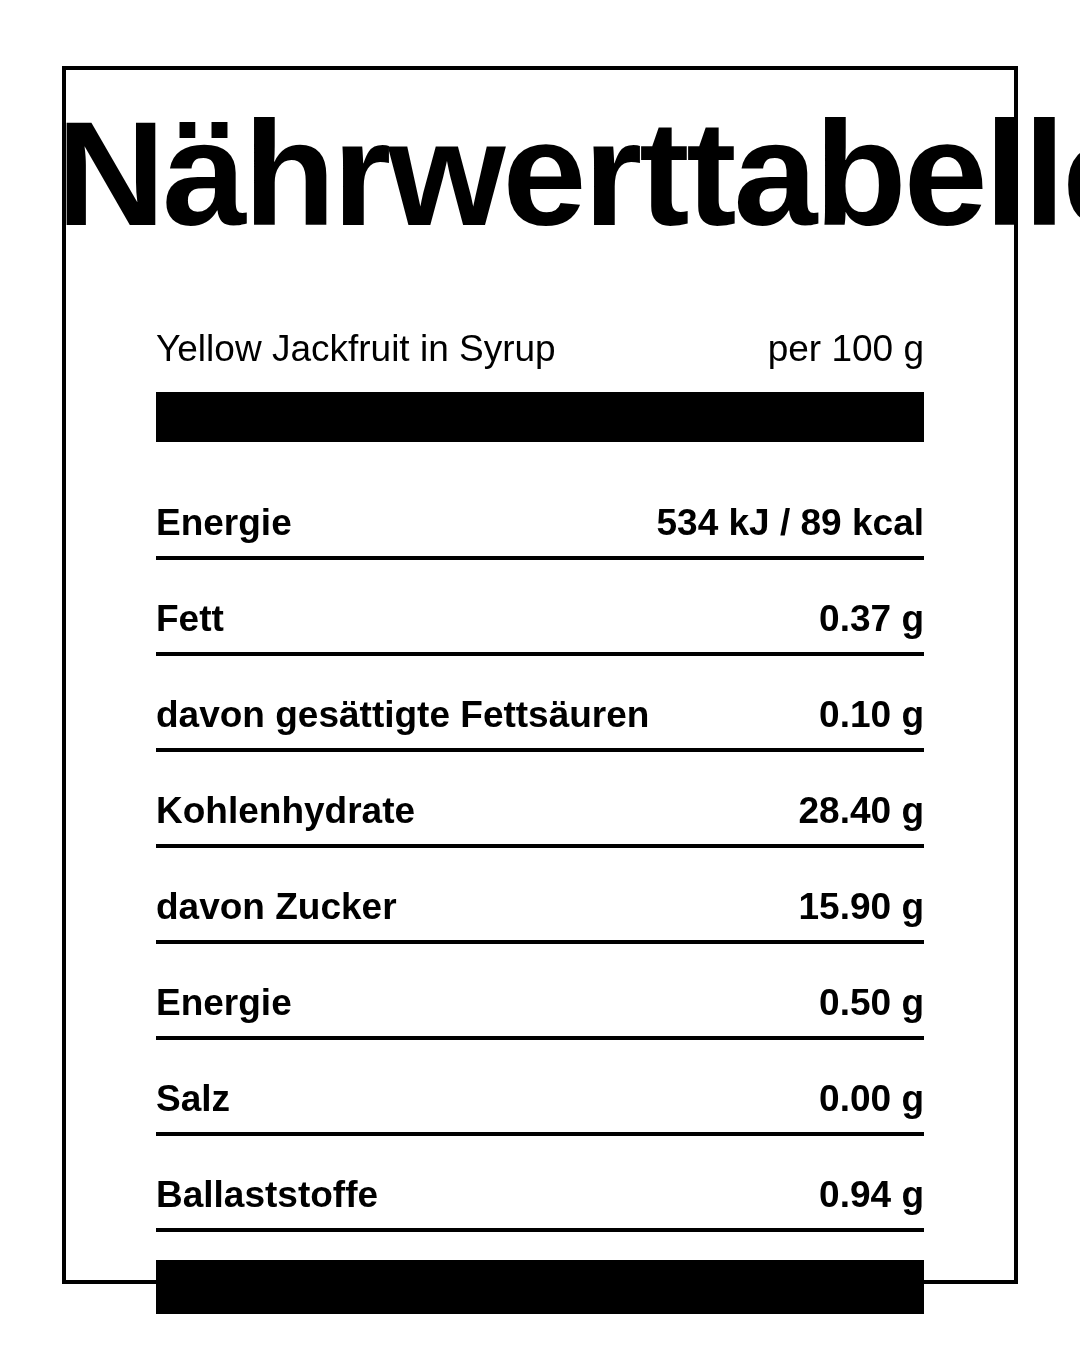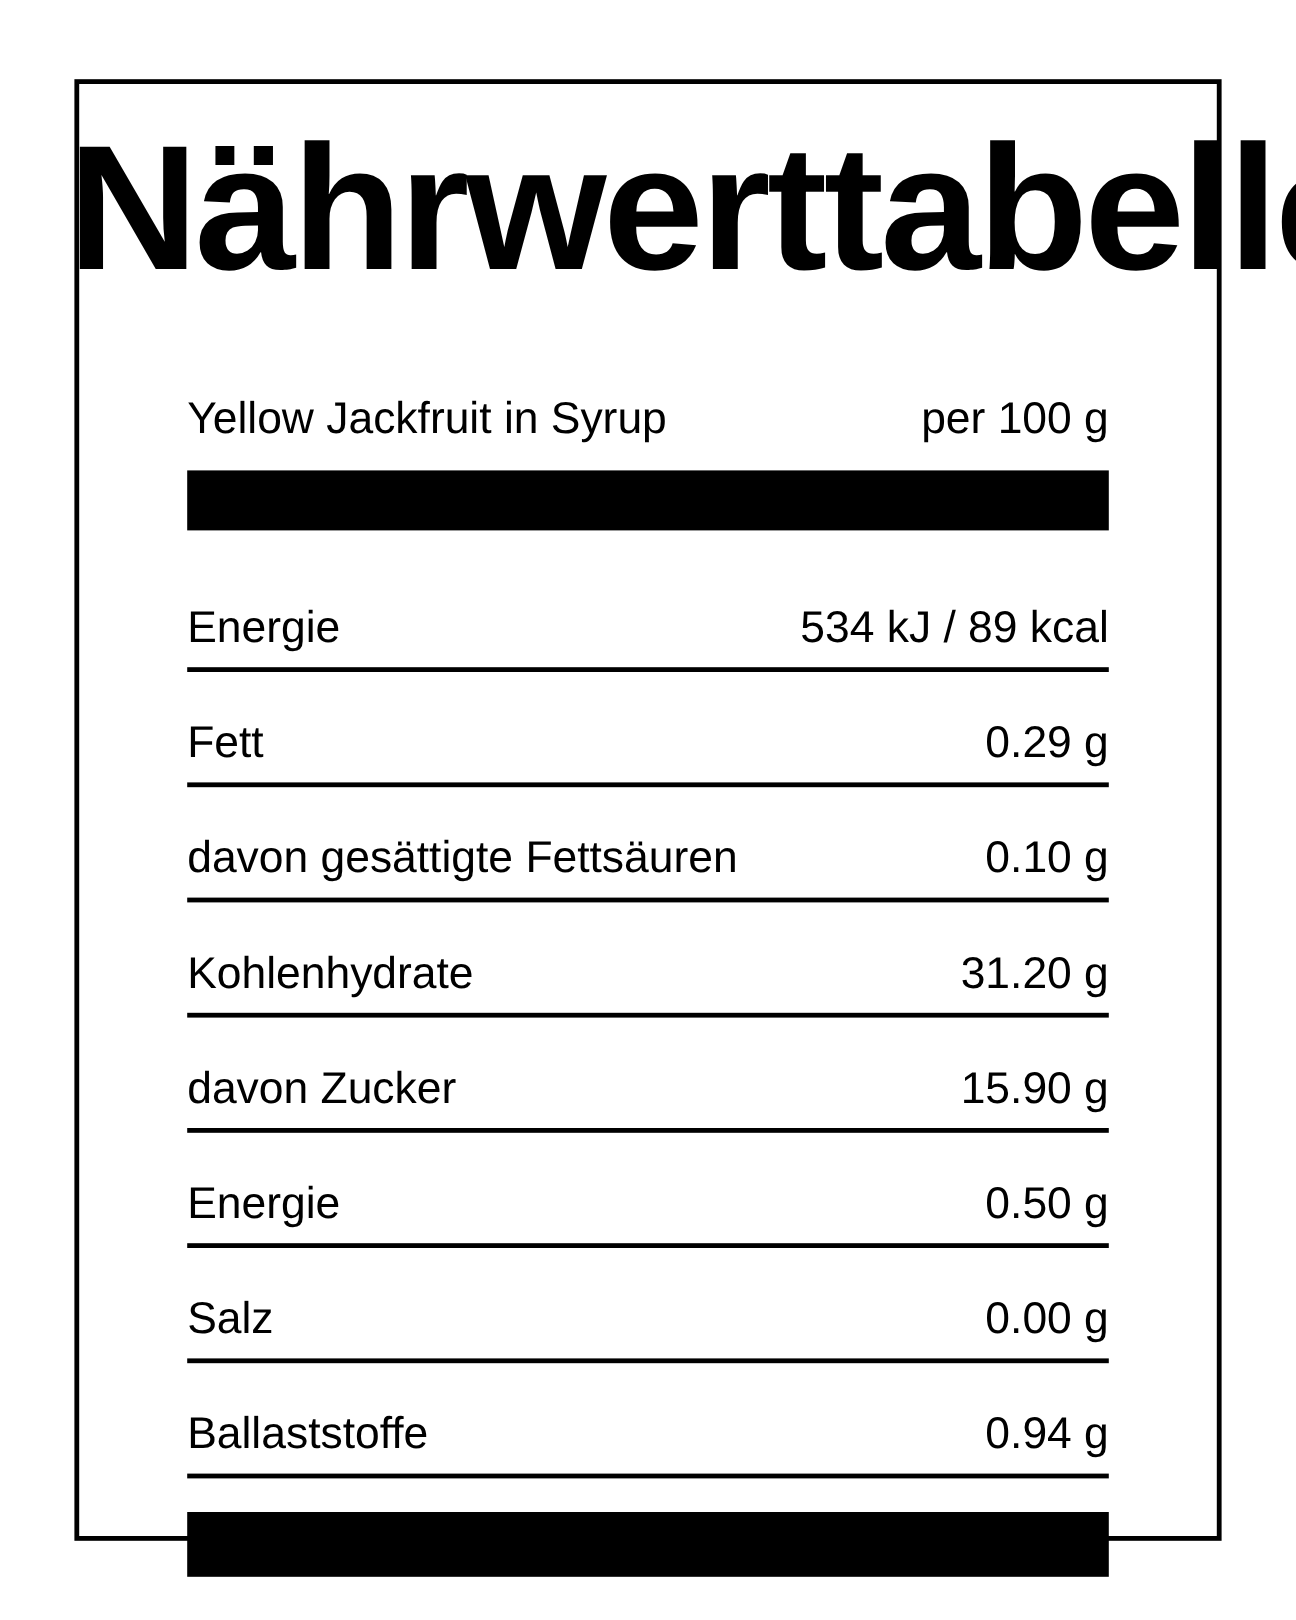--- a/index.html
+++ b/index.html
@@ -91,20 +91,21 @@
   }
 
   .divider {
     height: 4px;
     background: #000000;
     width: 100%;
   }
 
   .rows {
     margin-top: 22px;
+    font-weight: bold;
   }
 </style>
 </head>
 <body>
 
 <div class="label-card">
   <div class="inner">
 
     <div class="title">Nährwerttabelle</div>
 
@@ -120,33 +121,33 @@
       <div class="rows">
 
         <div class="row">
           <span class="name">Energie</span>
           <span class="value">534 kJ / 89 kcal</span>
         </div>
         <div class="divider"></div>
 
         <div class="row">
           <span class="name">Fett</span>
-          <span class="value">0.29 g</span>
+          <span class="value">0.37 g</span>
         </div>
         <div class="divider"></div>
 
         <div class="row">
           <span class="name">davon gesättigte Fettsäuren</span>
           <span class="value">0.10 g</span>
         </div>
         <div class="divider"></div>
 
         <div class="row">
           <span class="name">Kohlenhydrate</span>
-          <span class="value">31.20 g</span>
+          <span class="value">28.40 g</span>
         </div>
         <div class="divider"></div>
 
         <div class="row">
           <span class="name">davon Zucker</span>
           <span class="value">15.90 g</span>
         </div>
         <div class="divider"></div>
 
         <div class="row">

